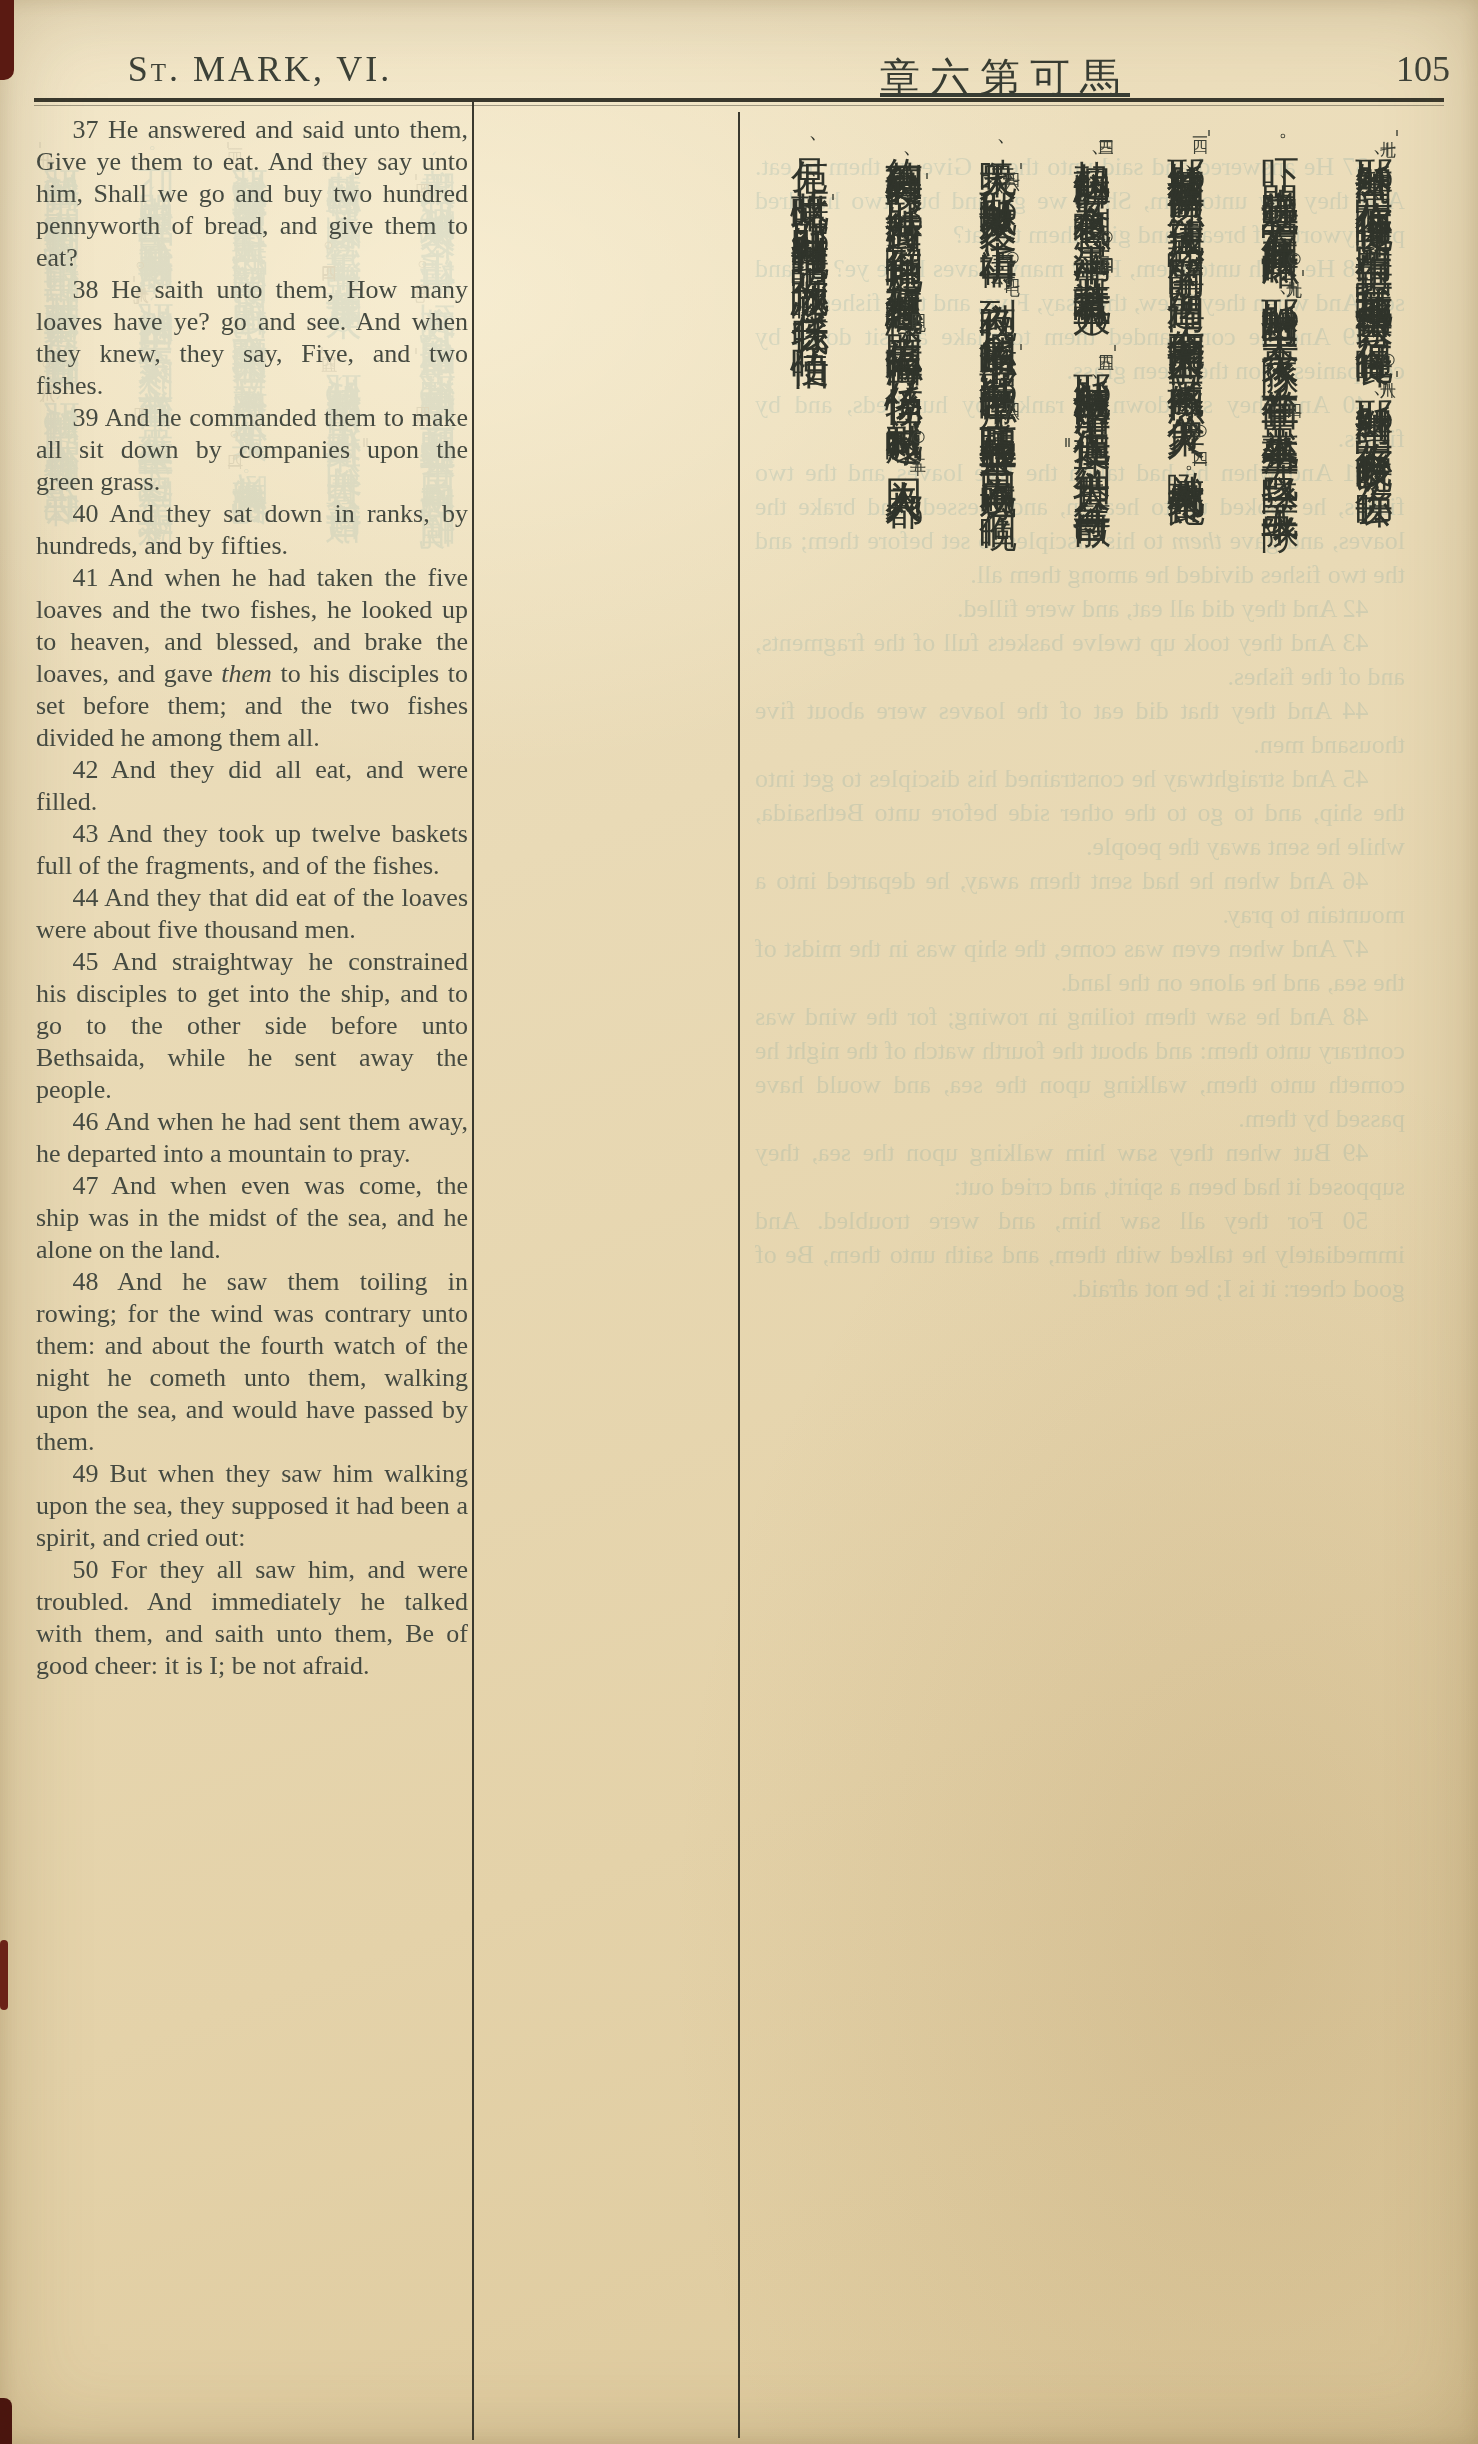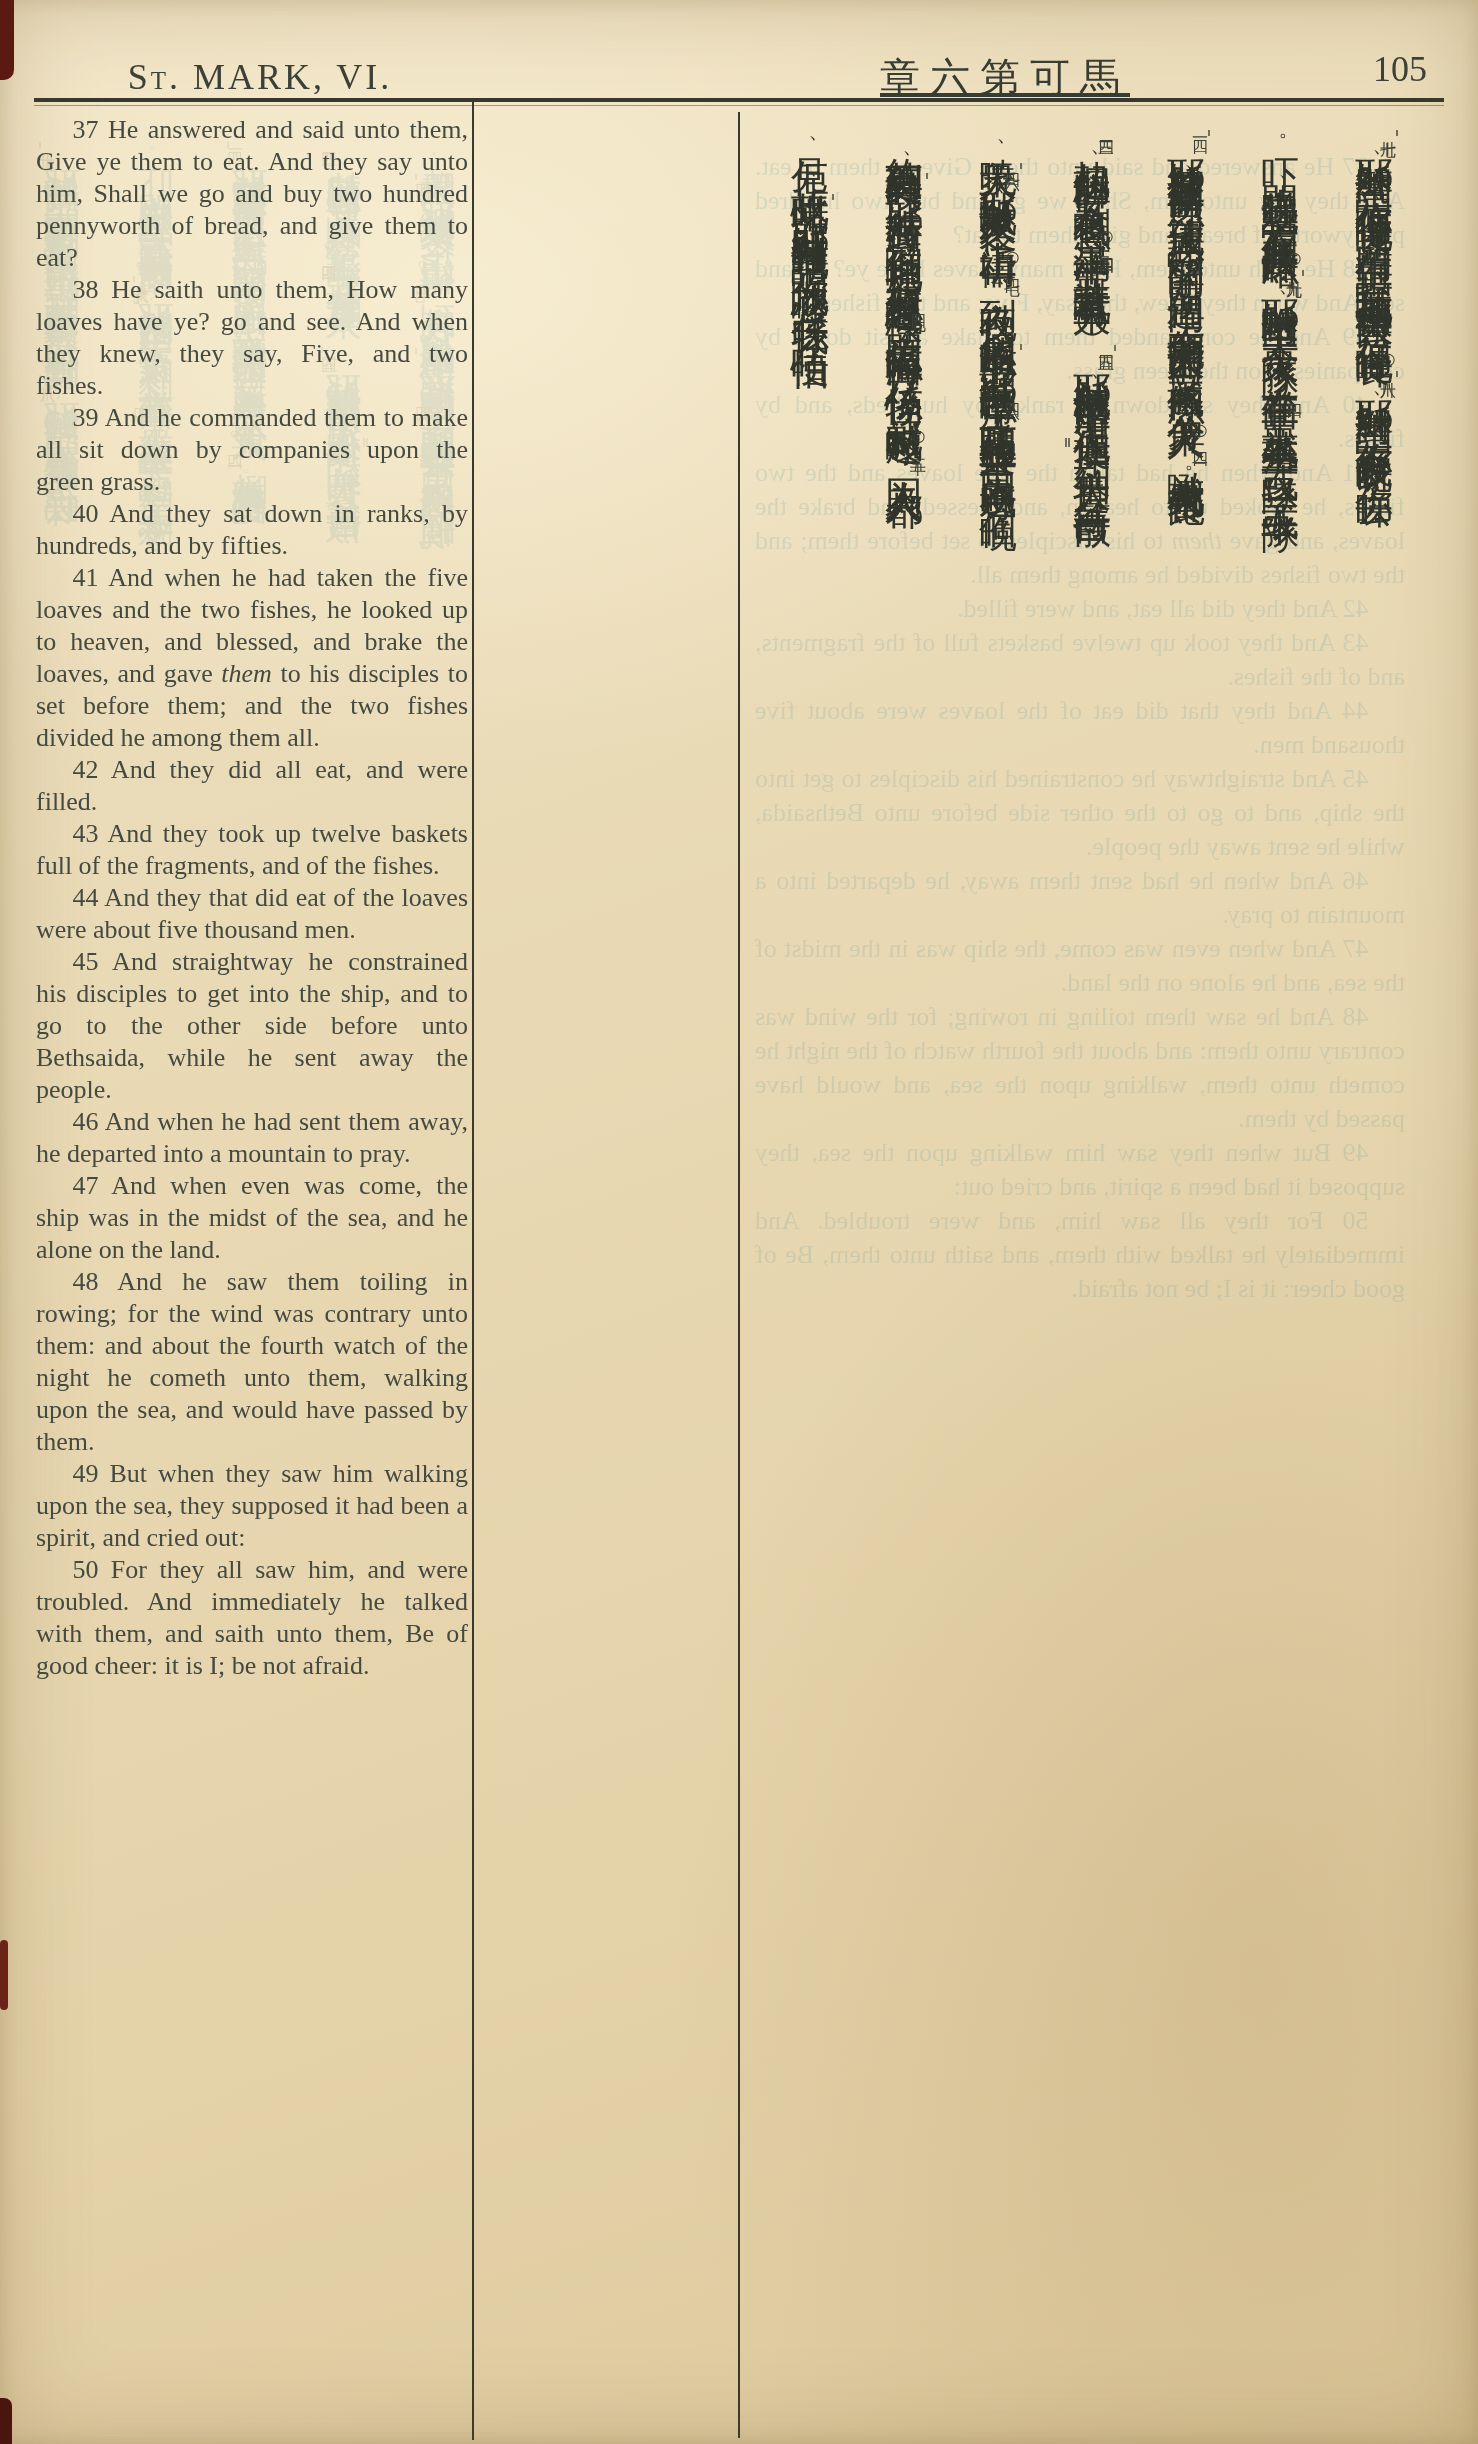--- a/index.html
+++ b/index.html
@@ -9,26 +9,26 @@
   .page{position:absolute;inset:0;width:1478px;height:2444px;
         background:
           radial-gradient(1200px 800px at 30% 12%, rgba(255,248,225,.55), rgba(255,248,225,0) 60%),
           radial-gradient(900px 1400px at 85% 80%, rgba(150,115,60,.18), rgba(150,115,60,0) 65%),
           linear-gradient(160deg,#efe2c2 0%,#e9dab6 35%,#e4d2a9 70%,#ddc99c 100%);
         color:#40453d;}
   .vignette{position:absolute;inset:0;pointer-events:none;
         box-shadow:inset 0 0 90px rgba(110,85,40,.28), inset 0 0 18px rgba(110,85,40,.18);}
 
   
-  .hdr-left{position:absolute;left:110px;top:56px;width:300px;text-align:center;
+  .hdr-left{position:absolute;left:110px;top:48px;width:300px;text-align:center;
         font-size:36px;letter-spacing:3px;font-variant:small-caps;color:#3c4138;}
   .hdr-cn{position:absolute;left:860px;top:50px;width:290px;text-align:center;
         font-size:40px;letter-spacing:10px;color:#383d34;
         font-family:"DejaVu Serif",serif;text-decoration:underline;}
-  .hdr-page{position:absolute;left:1350px;top:48px;width:100px;text-align:center;
+  .hdr-page{position:absolute;left:1350px;top:48px;width:100px;text-align:right;
         font-size:36px;color:#3c4138;}
   .rule-h{position:absolute;left:34px;top:98px;width:1410px;height:4px;background:#39382d;}
   .rule-h2{position:absolute;left:34px;top:105px;width:1410px;height:1px;background:rgba(57,56,45,.45);}
   .rule-v1{position:absolute;left:472px;top:100px;width:2px;height:2340px;background:#3a392e;}
   .rule-v2{position:absolute;left:738px;top:112px;width:2px;height:2326px;background:#3a392e;}
 
   
   .en-col{position:absolute;left:36px;top:114px;width:432px;z-index:3;}
   .en-col p{margin:0;font-size:26px;line-height:32px;text-align:justify;
         text-indent:1.4em;color:#454a41;}

